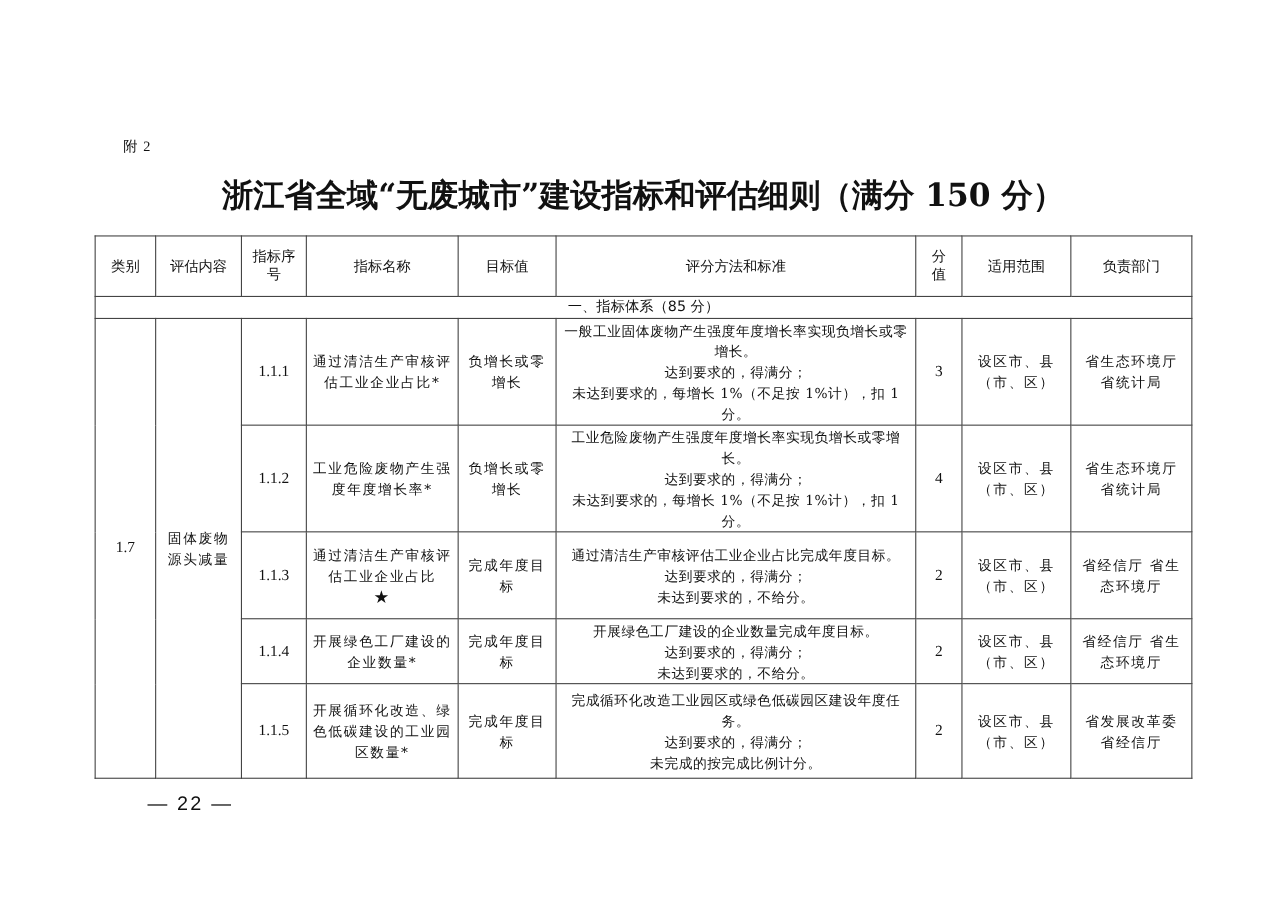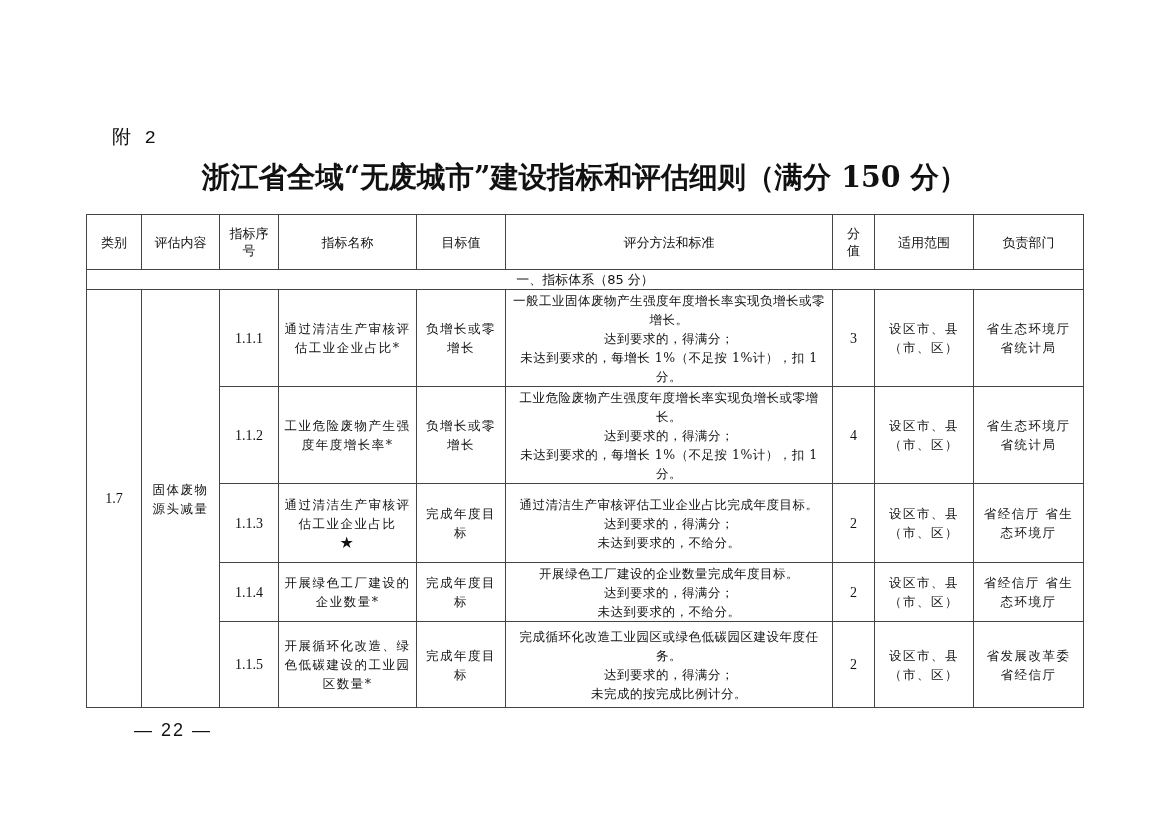--- a/index.html
+++ b/index.html
@@ -1,19 +1,19 @@
 <!DOCTYPE html>
 <html><head>
 <meta charset="utf-8">
 <style>
   html, body { margin:0; padding:0; background:#ffffff; }
   body { width:1169px; height:826px; position:relative; overflow:hidden;
          font-family:"DejaVu Serif","Liberation Serif",serif; color:#111; }
-  .annex { position:absolute; left:112px; top:124px; font-size:19px;
-           font-family:Liberation Mono, monospace; letter-spacing:1px; }
+  .annex { position:absolute; left:112px; top:124px; font-size:13px;
+           font-family:Liberation Serif, serif; letter-spacing:1px; }
   .title { position:absolute; left:0; width:1169px; top:158px; text-align:center;
            font-size:29px; font-weight:bold; font-family:"DejaVu Serif","Liberation Serif",serif;
            letter-spacing:0px; transform:scaleX(0.98); }
   table.main { position:absolute; left:86px; top:214px; width:997px;
                border-collapse:collapse; table-layout:fixed; font-size:12.5px; }
   table.main td, table.main th { border:1.4px solid #444; padding:0 5px; vertical-align:middle;
                text-align:center; line-height:19px; font-weight:normal; }
   table.main th { font-family:"DejaVu Sans","Liberation Sans",sans-serif; font-size:13px; line-height:17px; }
   .hdr-row { height:55px;margin-top:24px; }
   .sec-row td { text-align:left; font-weight:bold; font-family:"DejaVu Sans","Liberation Sans",sans-serif;

